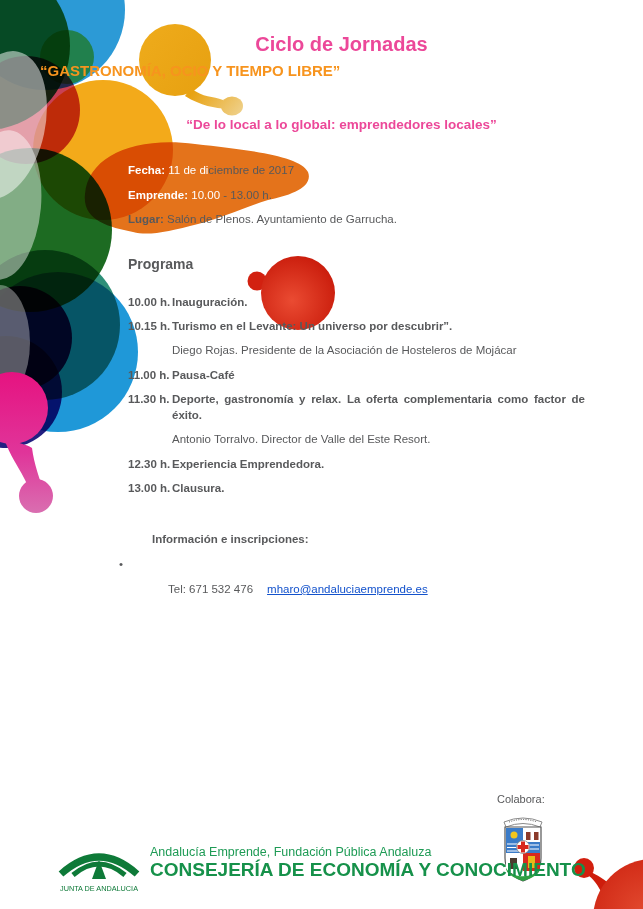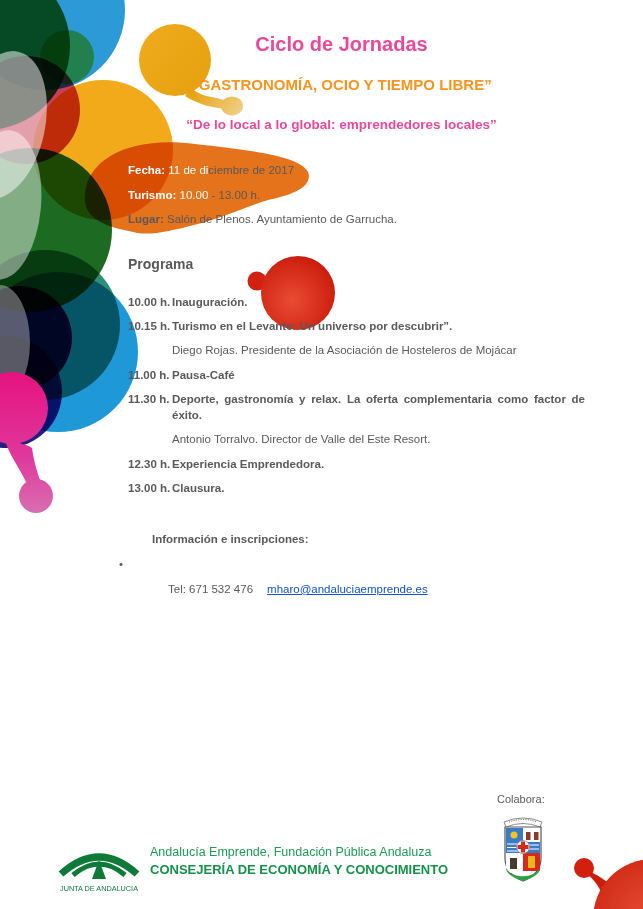--- a/index.html
+++ b/index.html
@@ -21,21 +21,21 @@
   .b-navy1      {left:-32px;top:286px;width:104px;height:104px;background:#161258;}
   .b-navy2      {left:-50px;top:336px;width:112px;height:112px;background:#232081;}
   .whiteblob{position:absolute;border-radius:50%;}
   .w1{left:-40px;top:50px;width:85px;height:150px;background:rgba(255,255,255,.5);transform:rotate(12deg);}
   .w2{left:-34px;top:130px;width:75px;height:150px;background:rgba(255,255,255,.45);transform:rotate(5deg);}
   .w3{left:-30px;top:285px;width:60px;height:115px;background:rgba(255,255,255,.35);}
   .svgabs{position:absolute;pointer-events:none;}
   
   .txt{position:absolute;z-index:5;}
   .doc-title {left:40px;right:0;top:33px;text-align:center;font-size:20px;font-weight:bold;color:#ec4899;}
-  .doc-series{left:40px;right:0;top:76px;text-align:center;font-size:15px;font-weight:bold;color:#F7941E;}
+  .doc-series{left:40px;right:0;top:62px;text-align:left;font-size:15px;font-weight:bold;color:#F7941E;}
   .doc-theme {left:40px;right:0;top:117px;text-align:center;font-size:13.5px;font-weight:bold;color:#ec4899;}
   .details{left:128px;top:158px;width:430px;font-size:11.5px;}
   .detail-line{line-height:24.6px;white-space:nowrap;}
   .lbl{font-weight:bold;}
   .on-blob{color:#ffffff;}
   .prog-heading{left:128px;top:256px;font-size:14px;font-weight:bold;}
   .program{left:128px;top:294px;width:457px;font-size:11.5px;}
   .prow{display:flex;margin-bottom:7.5px;line-height:16.5px;}
   .ptime{width:44px;flex:none;font-weight:bold;}
   .ptitle{flex:1;font-weight:bold;}
@@ -43,21 +43,21 @@
   .speaker{margin-left:44px;margin-top:1px;margin-bottom:8px;line-height:16.5px;font-weight:normal;}
   .contact{left:119px;top:531px;width:440px;font-size:11.5px;line-height:17px;}
   .contact-heading{font-weight:bold;margin-left:9px;margin-bottom:8px;padding-left:24px;}
   .bullet-row{display:flex;margin-bottom:8px;}
   .bullet{width:49px;flex:none;}
   .tel-row{margin-left:49px;}
   .email{color:#1352CC;text-decoration:underline;margin-left:14px;cursor:pointer;}
   .colabora{left:497px;top:793px;font-size:11px;}
   .footer-org{left:150px;top:844px;color:#1E9B55;}
   .org1{font-size:12.5px;line-height:17px;}
-  .org2{font-size:13px;line-height:18px;font-weight:bold;color:#16914A;}
+  .org2{font-size:19px;line-height:18px;font-weight:bold;color:#16914A;}
 </style>
 </head>
 <body>
 
 <div class="page">
 
   <div class="collage">
     <div class="blob b-blue-top"></div>
     <div class="blob b-dkgreen-top"></div>
     <div class="blob b-ltgreen"></div>
@@ -134,21 +134,21 @@
   <div class="txt doc-title">Ciclo de Jornadas</div>
   <div class="txt doc-series">“GASTRONOMÍA, OCIO Y TIEMPO LIBRE”</div>
   <div class="txt doc-theme">“De lo local a lo global: emprendedores locales”</div>
 
   <div class="txt details">
     <div class="detail-line">
       <span class="lbl on-blob">Fecha:</span>
       <span class="on-blob">11 de di</span><span>ciembre de 2017</span>
     </div>
     <div class="detail-line">
-      <span class="lbl on-blob">Turismo:</span>
+      <span class="lbl on-blob">Emprende:</span>
       <span class="on-blob">10.00</span><span> - 13.00 h.</span>
     </div>
     <div class="detail-line">
       <span class="lbl">Lugar:</span>
       <span>Salón de Plenos. Ayuntamiento de Garrucha.</span>
     </div>
   </div>
 
   <div class="txt prog-heading">Programa</div>
   <div class="txt program">

